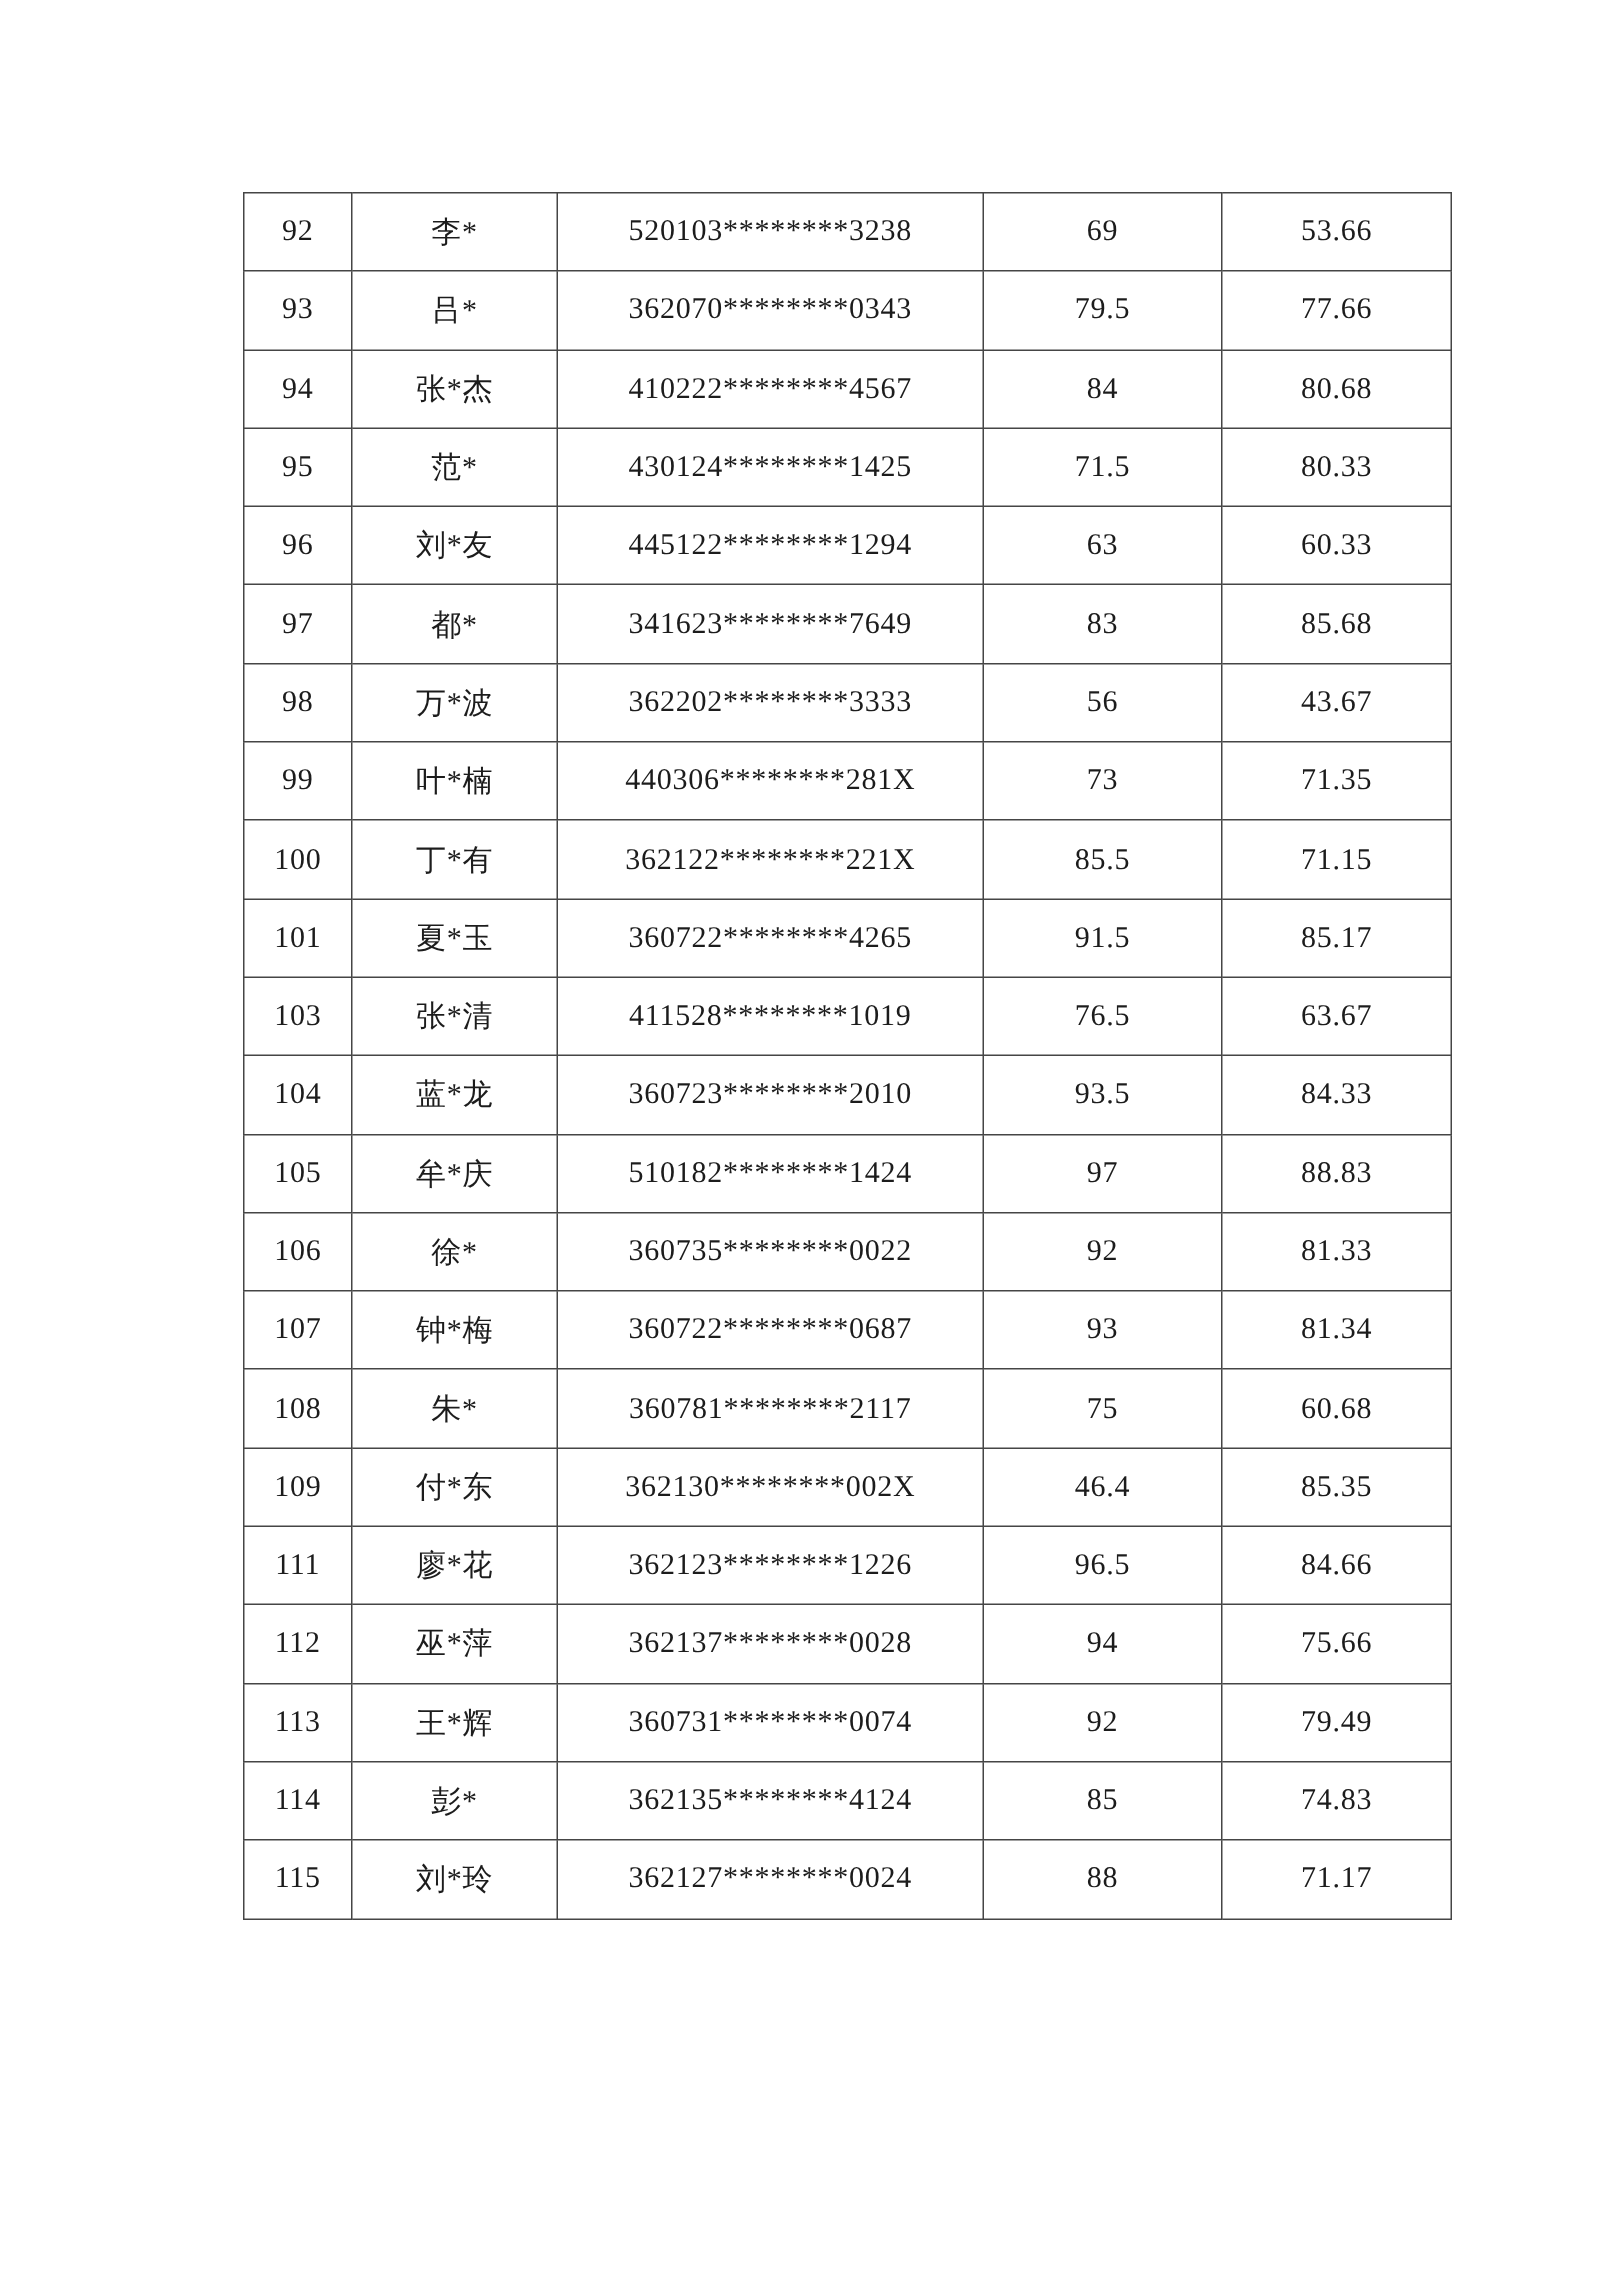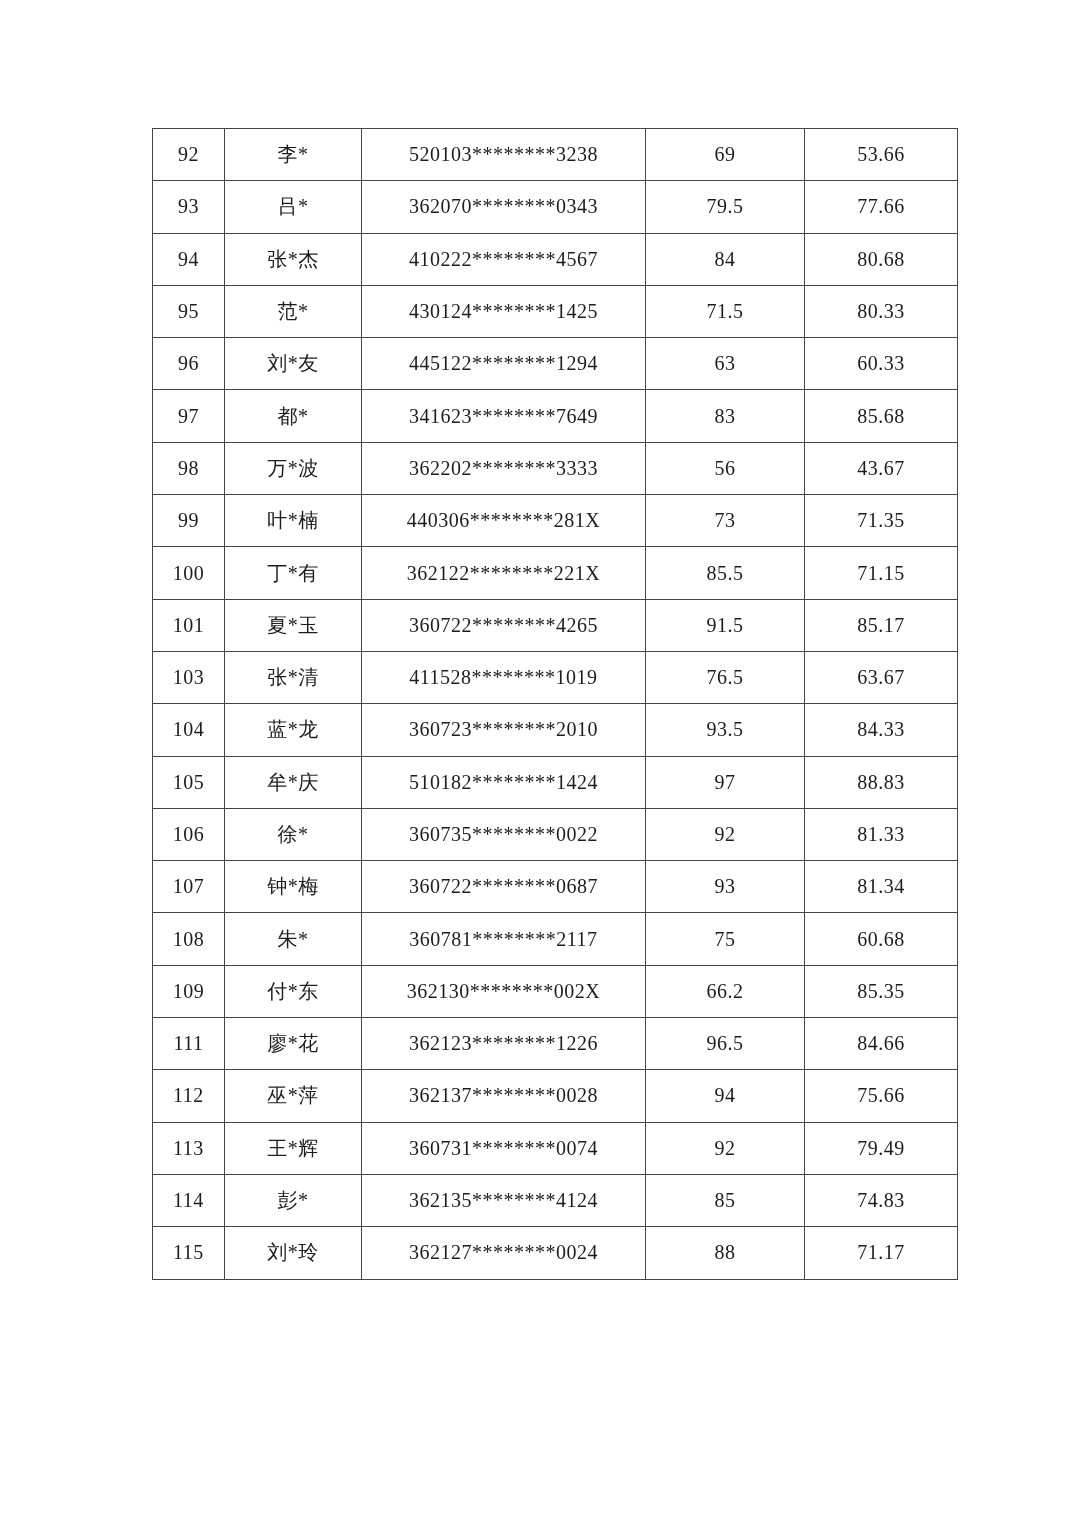--- a/index.html
+++ b/index.html
@@ -11,21 +11,21 @@
     position: relative;
     width: 1080px;
     height: 1527px;
     background: #ffffff;
     font-family: "Liberation Serif", "DejaVu Serif", serif;
     color: #1c1c1c;
     overflow: hidden;
   }
   .table-wrap {
     position: absolute;
-    left: 152px;
+    left: 162px;
     top: 128px;
     width: 805px;
   }
   table.score-table {
     border-collapse: collapse;
     table-layout: fixed;
     width: 805px;
   }
   table.score-table td {
     border: 1.3px solid #454545;
@@ -162,21 +162,21 @@
             <td>108</td>
             <td>朱*</td>
             <td>360781********2117</td>
             <td>75</td>
             <td>60.68</td>
           </tr>
           <tr>
             <td>109</td>
             <td>付*东</td>
             <td>362130********002X</td>
-            <td>66.2</td>
+            <td>46.4</td>
             <td>85.35</td>
           </tr>
           <tr>
             <td>111</td>
             <td>廖*花</td>
             <td>362123********1226</td>
             <td>96.5</td>
             <td>84.66</td>
           </tr>
           <tr>

